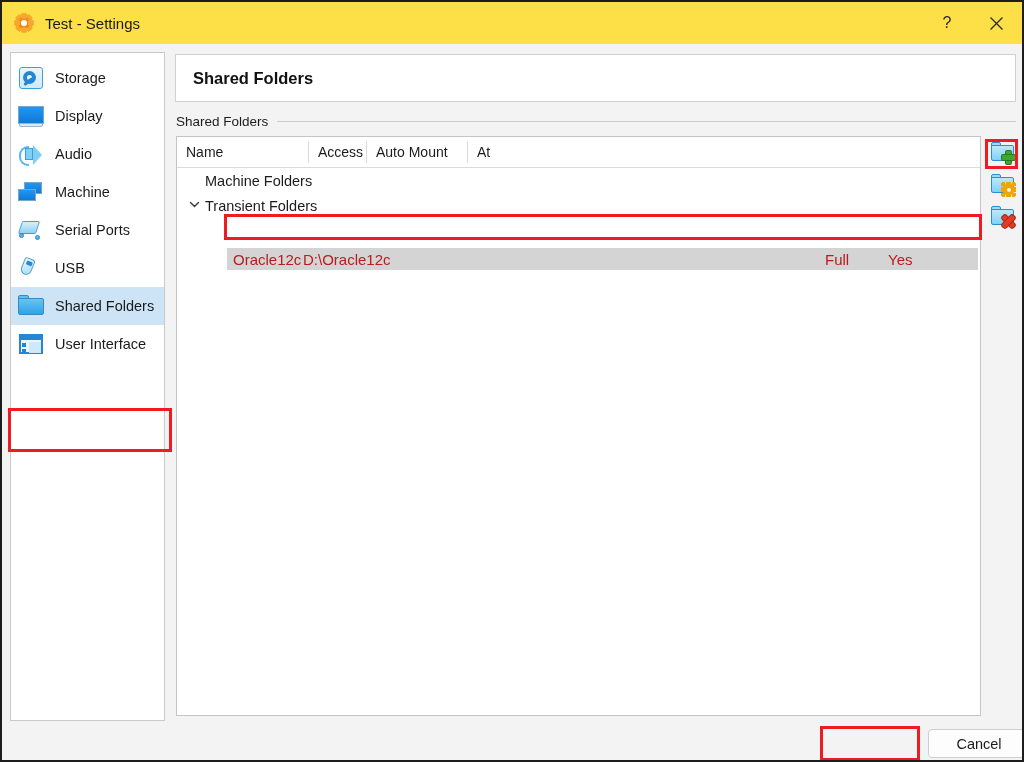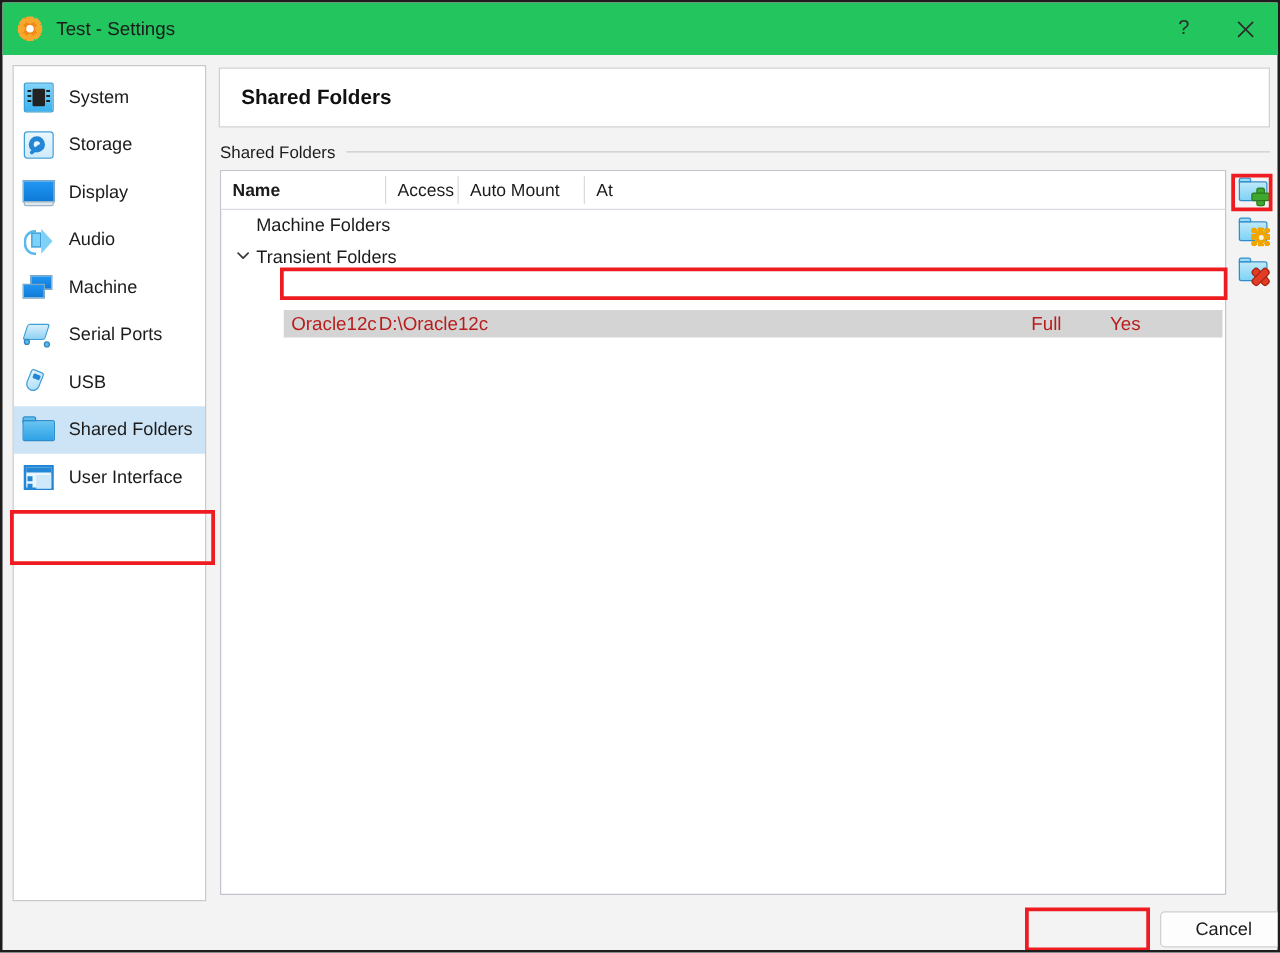--- a/index.html
+++ b/index.html
@@ -18,21 +18,21 @@
     background: #f3f3f3;
     box-sizing: border-box;
     border: 2px solid #1d1d1d;
     overflow: hidden;
   }
 
   
   .titlebar {
     position: absolute; left: 0; top: 0;
     width: 1020px; height: 42px;
-    background: #22c55e;
+    background: #fde047;
     display: flex; align-items: center;
   }
   .title-icon {
     margin-left: 12px;
     width: 20px; height: 20px;
     position: relative;
     flex: none;
   }
   .title-icon .petals {
     position: absolute; left: 0; top: 0;
@@ -269,21 +269,21 @@
   }
   .th {
     font-size: 14px; color: #1b1b1b;
     padding-left: 9px;
     box-sizing: border-box;
     position: relative;
     height: 22px;
     display: flex; align-items: center;
   }
   .th + .th { border-left: 1px solid #dadada; }
-  .th-name { width: 131px; font-weight: bold; }
+  .th-name { width: 131px; }
   .th-path { flex: 1; }
   .th-access { width: 58px; }
   .th-mount { width: 101px; }
   .th-at { width: 38px; }
 
   .tree { position: relative; padding-top: 5px; }
   .tree-row {
     height: 25px;
     display: flex; align-items: flex-start;
     font-size: 14.5px; color: #1b1b1b;
@@ -408,27 +408,20 @@
         <svg width="15" height="15" viewBox="0 0 15 15" aria-hidden="true">
           <path d="M1.5 1.5 L13.5 13.5 M13.5 1.5 L1.5 13.5" stroke="#2a2a2a" stroke-width="1.3" fill="none"></path>
         </svg>
       </div>
     </div>
   </div>
 
   <div class="sidebar">
 
 
-    <div class="side-item">
-      <span class="side-icon">
-        <span class="ic-chipbox"></span>
-          <span class="ic-chip"></span>
-      </span>
-      <span class="side-label">System</span>
-    </div>
 
     <div class="side-item">
       <span class="side-icon">
         <span class="ic-disk"></span>
           <span class="ic-disk-c"></span>
           <span class="ic-disk-arm"></span>
       </span>
       <span class="side-label">Storage</span>
     </div>
 

